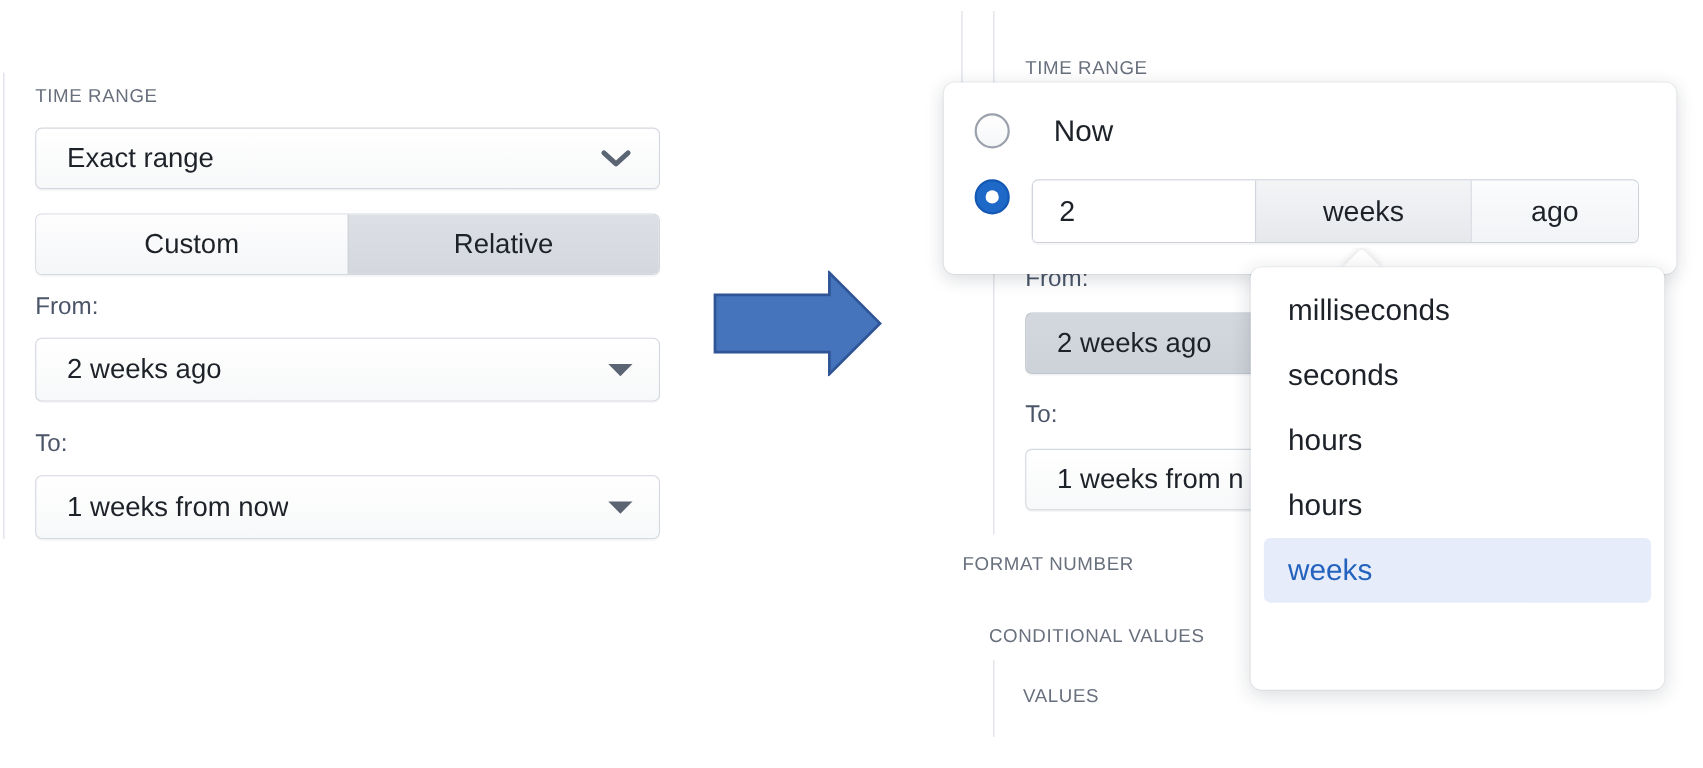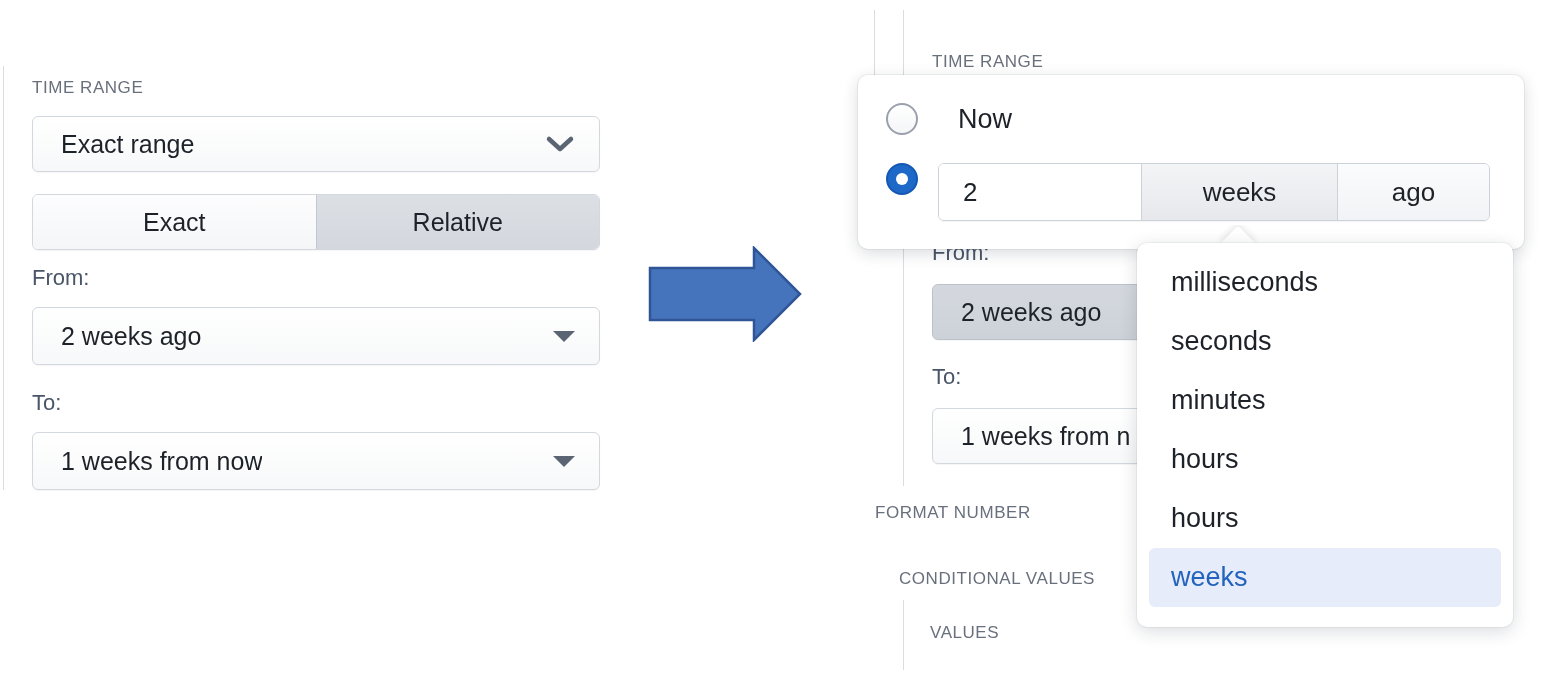--- a/index.html
+++ b/index.html
@@ -329,21 +329,21 @@
   <div class="select-box" id="custom-range-select">
     <span class="value">Exact range</span>
     <span class="chev">
       <svg width="30" height="20" viewBox="0 0 30 20" aria-hidden="true">
         <path d="M4 5 L15 15 L26 5" fill="none" stroke="#5b6472" stroke-width="4.5" stroke-linecap="round" stroke-linejoin="round"></path>
       </svg>
     </span>
   </div>
 
   <div id="exact-relative-group">
-    <div class="seg-off">Exact</div>
+    <div class="seg-off">Custom</div>
     <div class="seg-on">Relative</div>
   </div>
 
   <div class="field-label" id="from-label">From:</div>
 
   <div class="select-box" id="from-select">
     <span class="value">2 weeks ago</span>
     <span class="chev">
       <span class="tri-down"></span>
     </span>
@@ -406,17 +406,16 @@
     <div id="unit-button">weeks</div>
     <div id="direction-button">ago</div>
   </div>
 </div>
 
 <div id="dropdown-caret"></div>
 
 <div id="unit-dropdown">
   <div class="dd-item">milliseconds</div>
   <div class="dd-item">seconds</div>
-  <div class="dd-item">minutes</div>
   <div class="dd-item">hours</div>
   <div class="dd-item">hours</div>
   <div class="dd-item selected">weeks</div>
 </div>
 
 </body></html>

